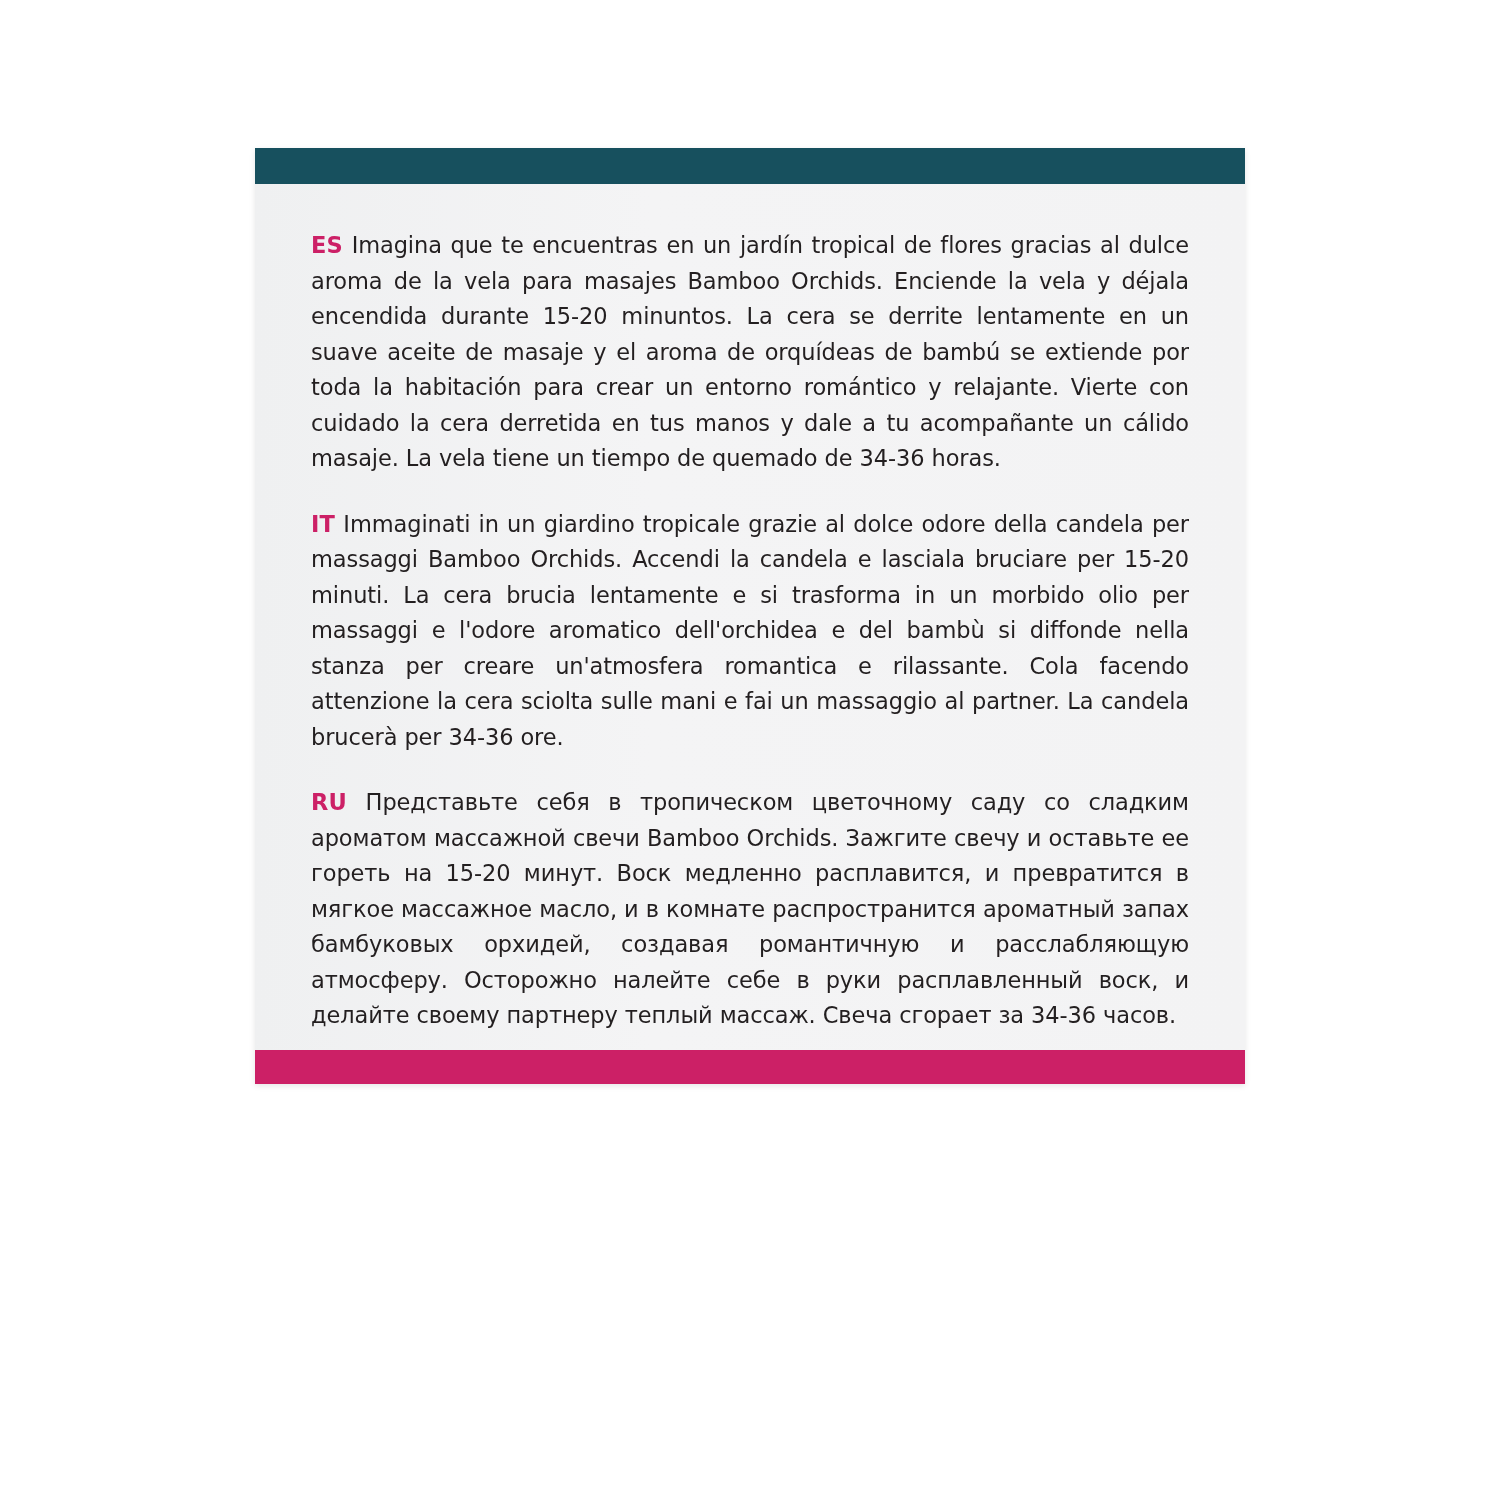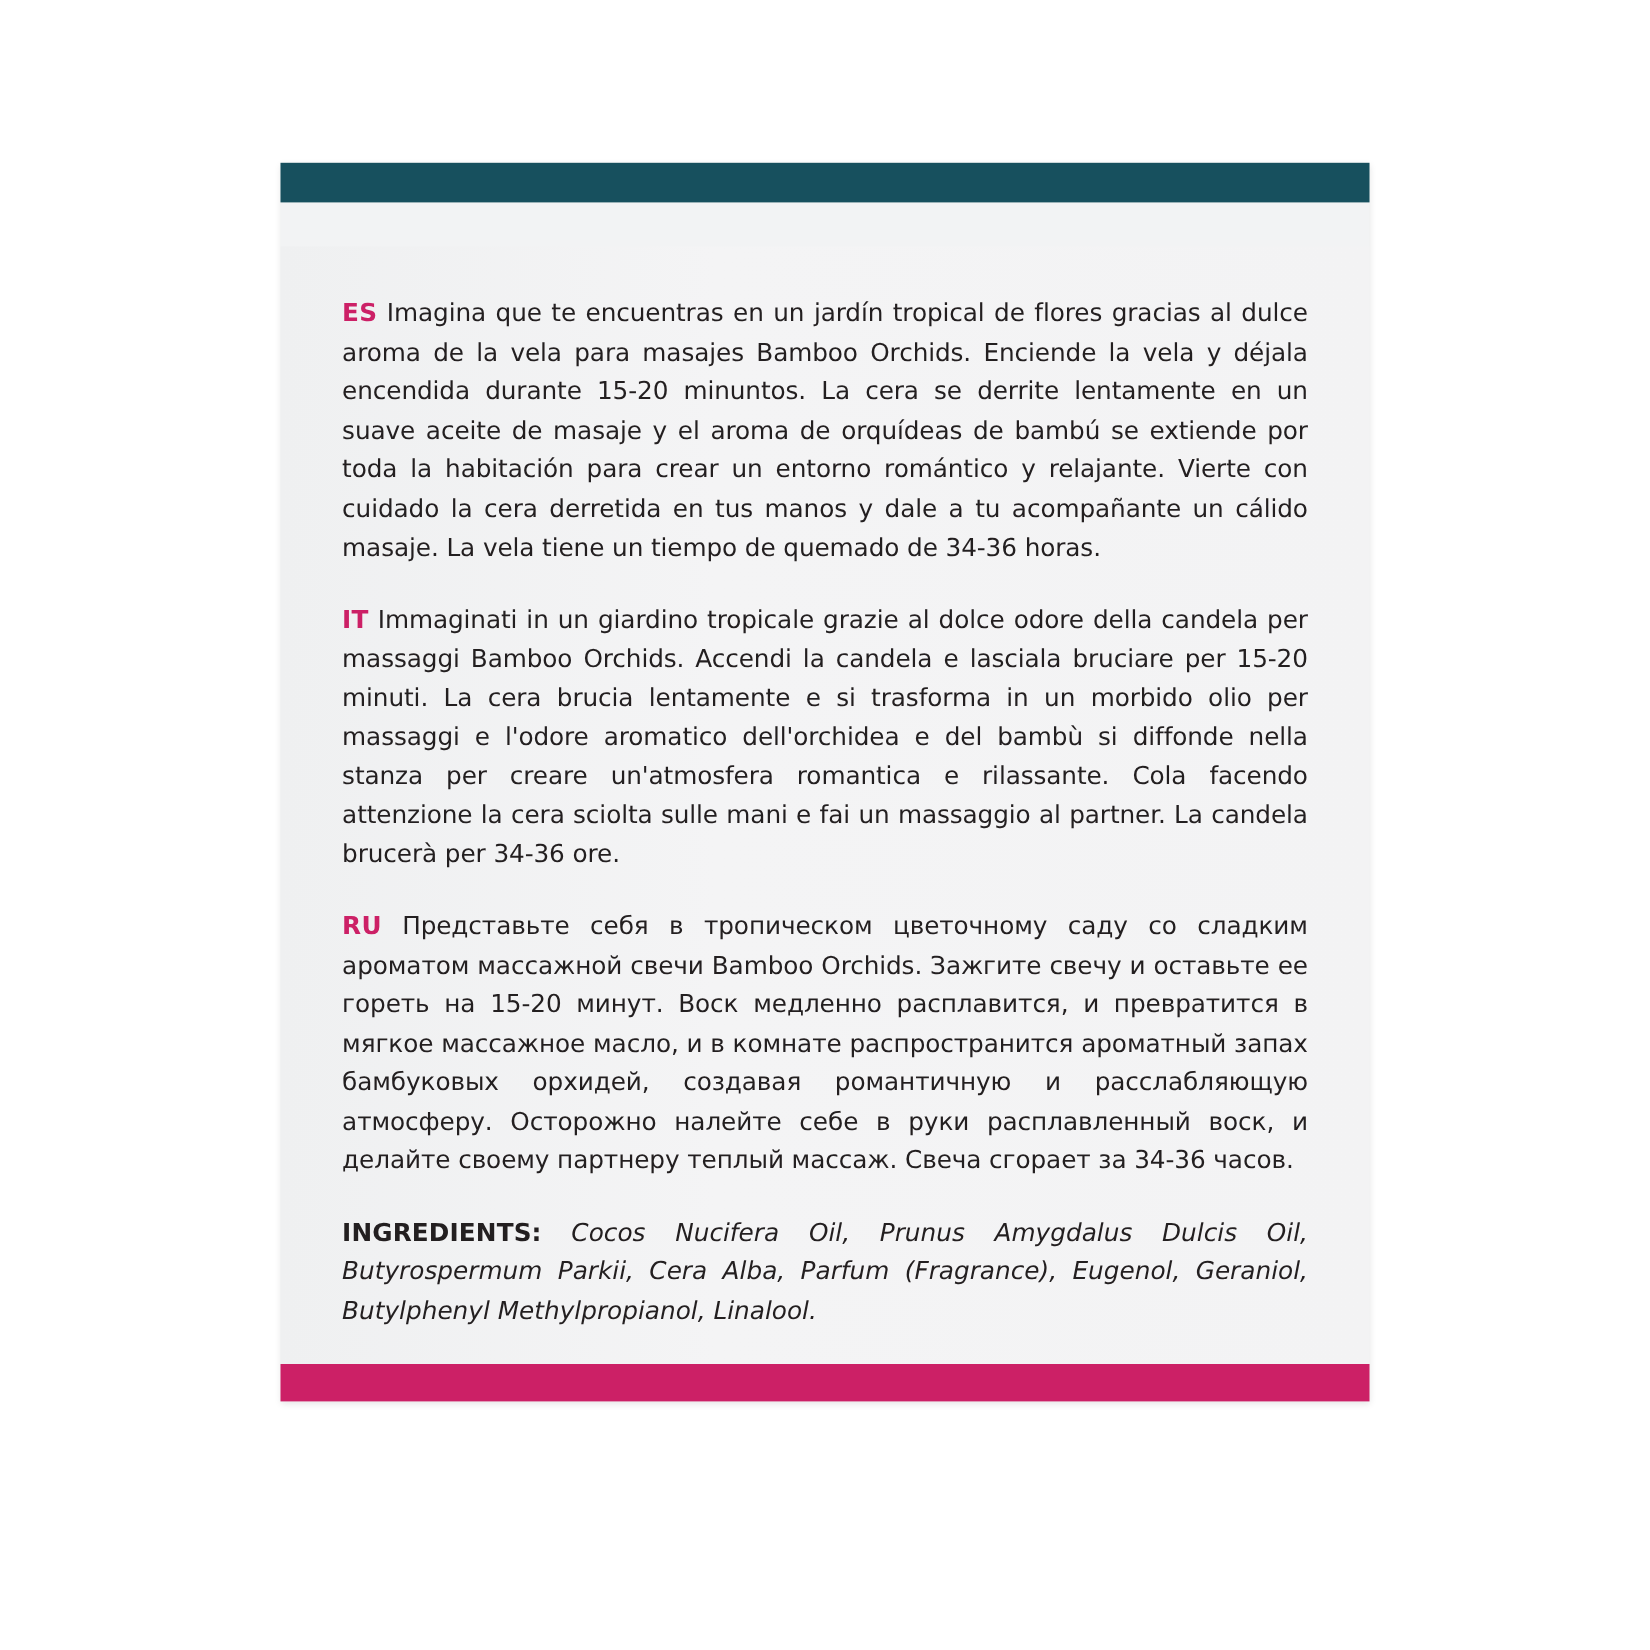--- a/index.html
+++ b/index.html
@@ -31,23 +31,22 @@
     height: 36px;
     background: #17505e;
     width: 100%;
   }
   .bottom-bar {
     height: 34px;
     background: #cc2066;
     width: 100%;
   }
   .content {
-    padding: 44px 56px 30px 56px;
+    padding: 44px 56px 16px 56px;
     background: linear-gradient(to right, #eff0f1 0%, #f4f4f5 40%, #f3f3f4 100%);
-    margin-top: 40px;
   }
   p.block {
     margin: 0 0 30px 0;
     text-align: justify;
     font-size: 22.5px;
     line-height: 35.5px;
     color: #231f20;
     font-family: "DejaVu Sans", sans-serif;
     letter-spacing: -0.1px;
   }
@@ -89,22 +88,19 @@
       </p>
 
       <p class="block">
         <span class="lang">IT</span><span> Immaginati in un giardino tropicale grazie al dolce odore della candela per massaggi Bamboo Orchids. Accendi la candela e lasciala bruciare per 15-20 minuti. La cera brucia lentamente e si trasforma in un morbido olio per massaggi e l'odore aromatico dell'orchidea e del bambù si diffonde nella stanza per creare un'atmosfera romantica e rilassante. Cola facendo attenzione la cera sciolta sulle mani e fai un massaggio al partner. La candela brucerà per 34-36 ore.</span>
       </p>
 
       <p class="block">
         <span class="lang">RU</span><span> Представьте себя в тропическом цветочному саду со сладким ароматом массажной свечи Bamboo Orchids. Зажгите свечу и оставьте ее гореть на 15-20 минут. Воск медленно расплавится, и превратится в мягкое массажное масло, и в комнате распространится ароматный запах бамбуковых орхидей, создавая романтичную и расслабляющую атмосферу. Осторожно налейте себе в руки расплавленный воск, и делайте своему партнеру теплый массаж. Свеча сгорает за 34-36 часов.</span>
       </p>
 
-      <p class="ing-block">
-        <span class="ing-title">INGREDIENTS:</span><span> Cocos Nucifera Oil, Prunus Amygdalus Dulcis Oil, Butyrospermum Parkii, Cera Alba, Parfum (Fragrance), Eugenol, Geraniol, Butylphenyl Methylpropianol, Linalool.</span>
-      </p>
 
     </div>
 
     <div class="bottom-bar"></div>
 
   </div>
 </div>
 
 </body></html>

